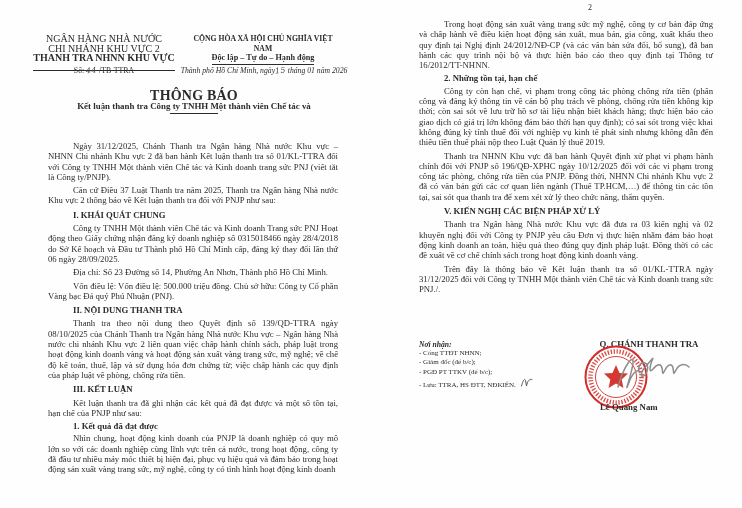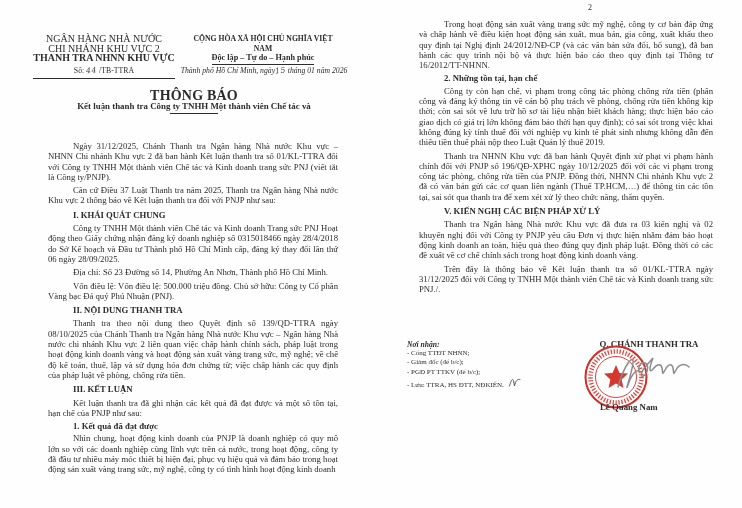--- a/index.html
+++ b/index.html
@@ -7,21 +7,21 @@
     position:relative;width:742px;height:508px;background:#ffffff;overflow:hidden;
     font-family:"Liberation Serif","DejaVu Serif",serif;color:#2b2b2b;
   }
   .page{position:absolute;top:0;width:371px;height:508px;background:#fefefe;}
   .page.p1{left:0;}
   .page.p2{left:371px;}
 
   
   .issuer{position:absolute;left:26px;top:34px;width:156px;text-align:center;font-size:10px;line-height:9.6px;}
   .issuer .l3{font-weight:bold;}
-  .issuer .l3 span{display:inline-block;border-bottom:0.8px solid #2b2b2b;padding-bottom:15px;}
+  .issuer .l3 span{display:inline-block;border-bottom:0.8px solid #2b2b2b;padding-bottom:7px;}
   .docno{position:absolute;left:26px;top:66px;width:156px;text-align:center;font-size:7.8px;}
   .national{position:absolute;left:184px;top:34px;width:158px;text-align:center;}
   .national .n1{font-weight:bold;font-size:7.7px;line-height:9.5px;}
   .national .n2{font-weight:bold;font-size:8.2px;line-height:10px;}
   .national .n2 span{display:inline-block;border-bottom:0.8px solid #2b2b2b;padding-bottom:1px;}
   .dateline{position:absolute;left:176px;top:66px;width:176px;text-align:center;font-style:italic;font-size:7.7px;}
   .hand{display:inline-block;font-style:italic;color:#44444e;transform:rotate(-6deg);letter-spacing:0.5px;font-family:"DejaVu Serif",serif;}
 
   
   .titleblock{position:absolute;left:44px;top:90px;width:300px;text-align:center;}
@@ -34,21 +34,21 @@
   .p1 .body-col{left:48px;top:141px;width:290px;}
   .p2 .body-col{left:48px;top:19px;width:294px;}
   .body-col p{margin:0 0 3px 0;text-indent:25px;}
   .body-col p.noindent{text-indent:0;}
   .body-col p.sec{font-weight:bold;margin:4px 0 3px 0;}
   .body-col p.sub{font-weight:bold;margin:3px 0 2px 0;}
 
   .pagenum{position:absolute;left:199px;top:3px;width:40px;text-align:center;font-size:8px;}
 
   
-  .recipients{position:absolute;left:36px;top:340px;font-size:7px;line-height:9.2px;}
+  .recipients{position:absolute;left:48px;top:340px;font-size:7px;line-height:9.2px;}
   .recipients .rt{font-weight:bold;font-style:italic;font-size:7.6px;}
   .penmark{display:inline-block;vertical-align:baseline;margin-left:4px;}
   .signer-title{position:absolute;left:197px;top:339px;width:162px;text-align:center;font-weight:bold;font-size:8.8px;}
   .seal{position:absolute;left:212px;top:344px;}
   .signature{position:absolute;left:233px;top:349px;}
   .signer-name{position:absolute;left:229px;top:402px;width:102px;font-weight:bold;font-size:8.8px;}
 </style>
 </head>
 <body>
 
@@ -63,21 +63,21 @@
     </div>
 
     <div class="docno">
       <span>Số:</span>
       <span class="hand">44</span>
       <span>/TB-TTRA</span>
     </div>
 
     <div class="national">
       <div class="n1">CỘNG HÒA XÃ HỘI CHỦ NGHĨA VIỆT NAM</div>
-      <div class="n2"><span>Độc lập – Tự do – Hạnh phúc</span></div>
+      <div class="n2"><span>Độc lập – Tự do – Hạnh động</span></div>
     </div>
 
     <div class="dateline">
       <span>Thành phố Hồ Chí Minh, ngày</span><span class="hand">15</span>
       <span>tháng 01 năm 2026</span>
     </div>
 
     <div class="titleblock">
       <div class="doc-title">THÔNG BÁO</div>
       <div class="doc-sub">Kết luận thanh tra Công ty TNHH Một thành viên Chế tác và</div>

